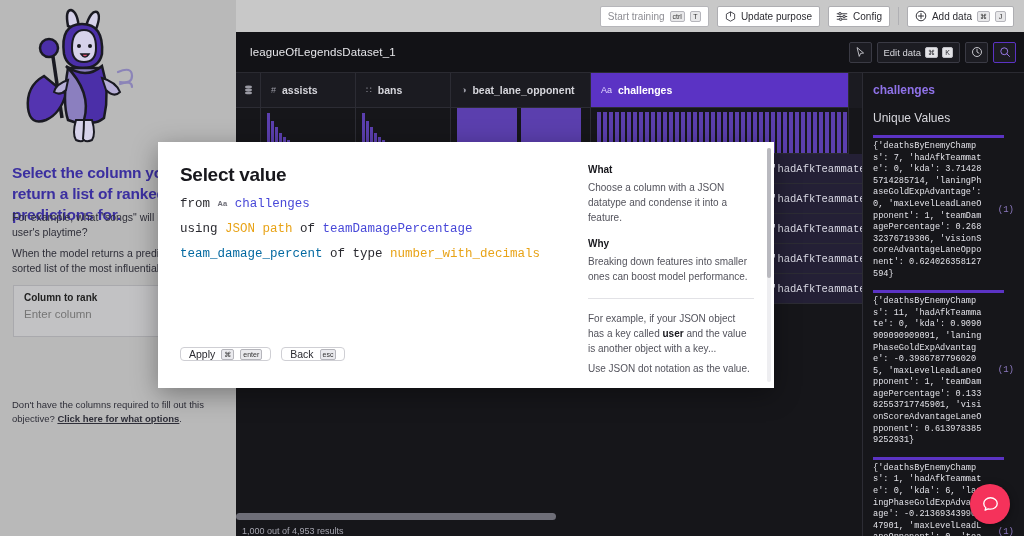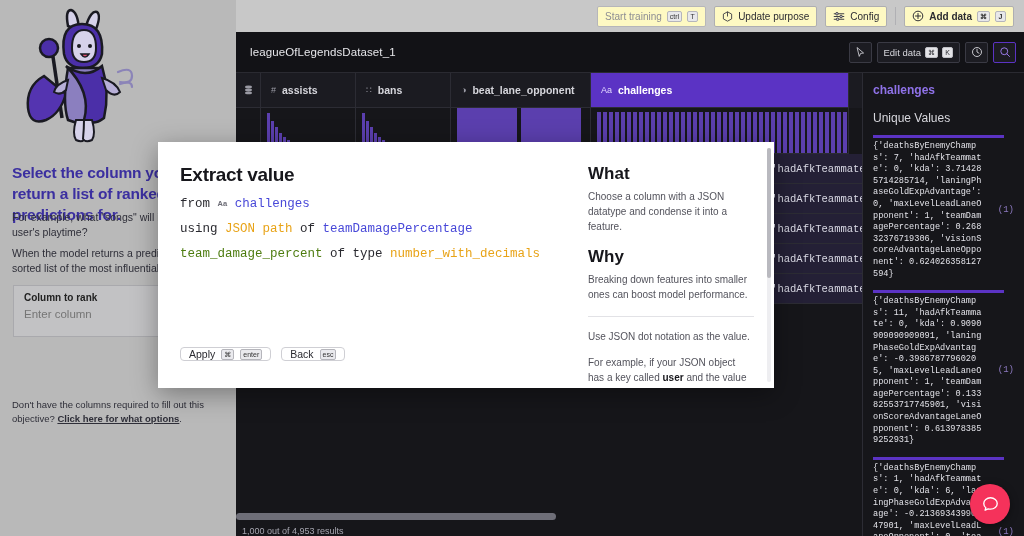--- a/index.html
+++ b/index.html
@@ -57,26 +57,26 @@
   .ob-foot b { text-decoration: underline; }
 
   
   .toolbar {
     position: absolute; left: 236px; top: 0; width: 788px; height: 32px;
     background: #c8c8c8; display: flex; align-items: center;
     justify-content: flex-end; gap: 8px; padding-right: 10px;
   }
   .tb-btn {
     display: flex; align-items: center; gap: 5px; height: 21px;
-    padding: 0 7px; border: 1px solid #aeaeb2; background: #fef9c3;
+    padding: 0 7px; border: 1px solid #aeaeb2; background: #ffffff;
     font-size: 10px; color: #2c2c32; cursor: pointer; border-radius: 2px;
     font-family: "Liberation Sans", sans-serif; white-space: nowrap;
   }
   .tb-btn.disabled { color: #8d8d93; border-color: #b6b6ba; cursor: default; }
-  .tb-btn.strong { font-weight: bold; }
+  .tb-btn.strong { font-weight: normal; }
   .tb-sep { width: 1px; height: 18px; background: #b0b0b4; }
 
   
   .dataapp {
     position: absolute; left: 236px; top: 32px; width: 788px; height: 504px;
     background: #16161a;
   }
   .ds-header {
     height: 41px; background: #121216; border-bottom: 1px solid #2a2a31;
     display: flex; align-items: center; padding: 0 8px 0 14px;
@@ -155,36 +155,36 @@
     display: flex; overflow: hidden;
   }
   .modal-left { width: 412px; padding: 22px 20px 0 22px; }
   .m-title { font-size: 19px; font-weight: bold; color: #17171c; letter-spacing: -0.3px; }
   .m-line {
     font-family: "Liberation Mono", monospace; font-size: 12.5px;
     color: #2a2a30; margin-top: 11px; white-space: nowrap;
   }
   .tk-col { color: #4848d8; }
   .tk-kw  { color: #e8a317; }
-  .tk-name{ color: #4d7c0f; }
+  .tk-name{ color: #0369a1; }
   .pill {
     display: inline-block; font-size: 7.5px; color: #6c6c76; vertical-align: middle;
     font-family: "Liberation Sans", sans-serif; font-weight: bold;
   }
   .m-actions { position: absolute; left: 180px; top: 347px; display: flex; gap: 10px; }
   .m-btn {
     display: flex; align-items: flex-end; gap: 6px; height: 14px; padding: 0 8px;
     border: 1px solid #cfcfd4; background: #fff; font-size: 10.5px; color: #2b2b31;
     cursor: pointer; border-radius: 4px; font-family: "Liberation Sans", sans-serif;
   }
   .m-btn .kbd { background:#eaeaee; }
   .modal-right {
     width: 204px; padding: 22px 20px 0 18px; border-left: 0; position: relative;
   }
-  .mr-h { font-size: 17px; font-weight: bold; color: #17171c; }
+  .mr-h { font-size: 10px; font-weight: bold; color: #17171c; }
   .mr-p { font-size: 10px; color: #53535c; line-height: 1.5; margin-top: 5px; }
   .mr-gap { height: 13px; }
   .mr-hr { height: 1px; background: #e2e2e6; margin: 14px 0 12px 0; }
   .mr-p b { color: #17171c; }
   .m-scroll { position: absolute; right: 3px; top: 6px; width: 4px; height: 234px;
     background: #eeeef1; border-radius: 3px; }
   .m-scroll-thumb { width: 4px; height: 130px; background: #b9b9bf; border-radius: 3px; }
 
   
   .help {
@@ -510,21 +510,21 @@
         <div class="uv-item">
           <div class="uv-bar"></div>
           <div class="uv-text">{'deathsByEnemyChamps': 1, 'hadAfkTeammate': 0, 'kda': 6, 'laningPhaseGoldExpAdvantage': -0.21369343990647901, 'maxLevelLeadLaneOpponent': 0, 'teamDamagePercentage': 0.09329414944899, 'visionScoreAdvantageLaneOpponent': 1.9302301406860352}</div>
           <div class="uv-count">(1)</div>
         </div>
       </div>
   </div>
 
   <div class="modal">
     <div class="modal-left">
-      <div class="m-title">Extract value</div>
+      <div class="m-title">Select value</div>
 
       <div class="m-line">
         <span>from</span>
         <span class="pill">Aa</span>
         <span class="tk-col">challenges</span>
       </div>
 
       <div class="m-line">
         <span>using</span>
         <span class="tk-kw">JSON path</span>
@@ -540,24 +540,24 @@
       </div>
     </div>
 
     <div class="modal-right">
       <div class="mr-h">What</div>
       <div class="mr-p">Choose a column with a JSON datatype and condense it into a feature.</div>
       <div class="mr-gap"></div>
       <div class="mr-h">Why</div>
       <div class="mr-p">Breaking down features into smaller ones can boost model performance.</div>
       <div class="mr-hr"></div>
-      <div class="mr-p">Use JSON dot notation as the value.</div>
       <div class="mr-p" style="margin-top:11px">
         <span>For example, if your JSON object has a key called </span><b>user</b><span> and the value is another object with a key...</span>
       </div>
+      <div class="mr-p">Use JSON dot notation as the value.</div>
       <div class="m-scroll">
         <div class="m-scroll-thumb"></div>
       </div>
     </div>
   </div>
 
   <div class="m-actions">
     <div class="m-btn">
       <span>Apply</span>
       <span class="kbd">⌘</span>

